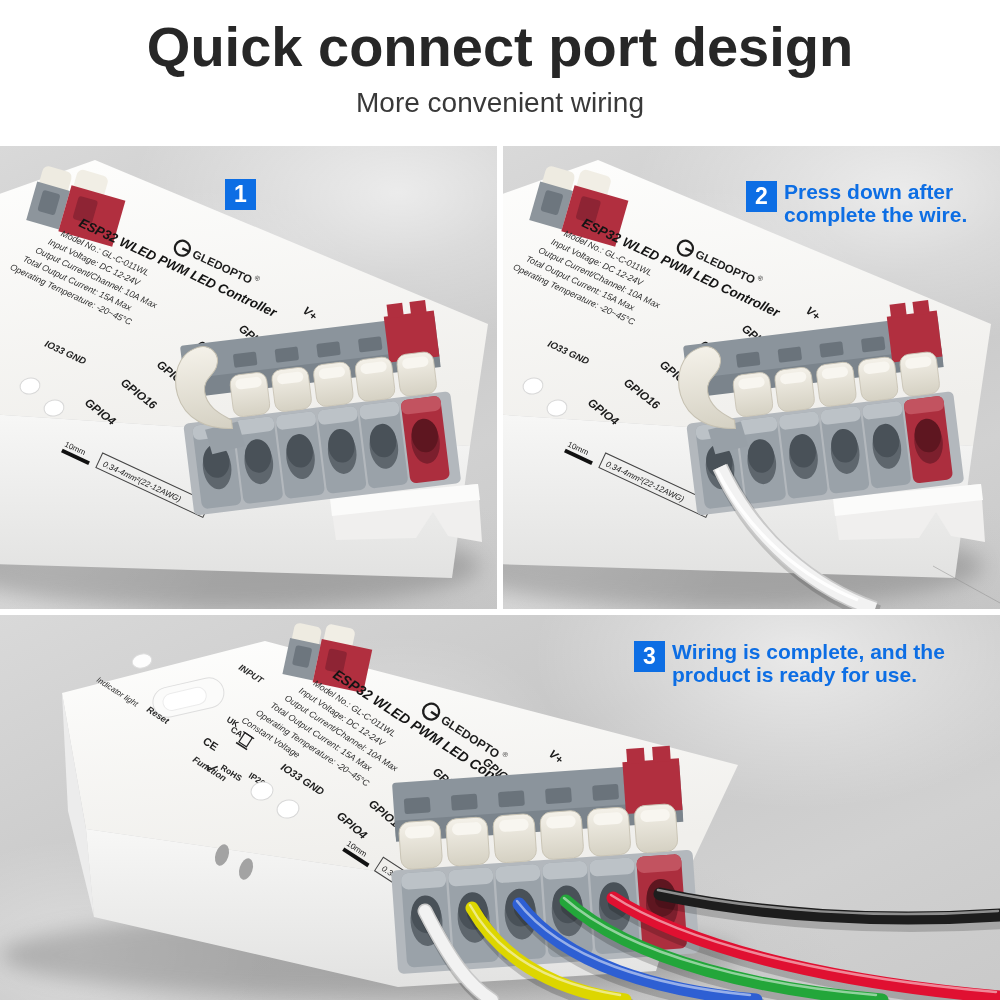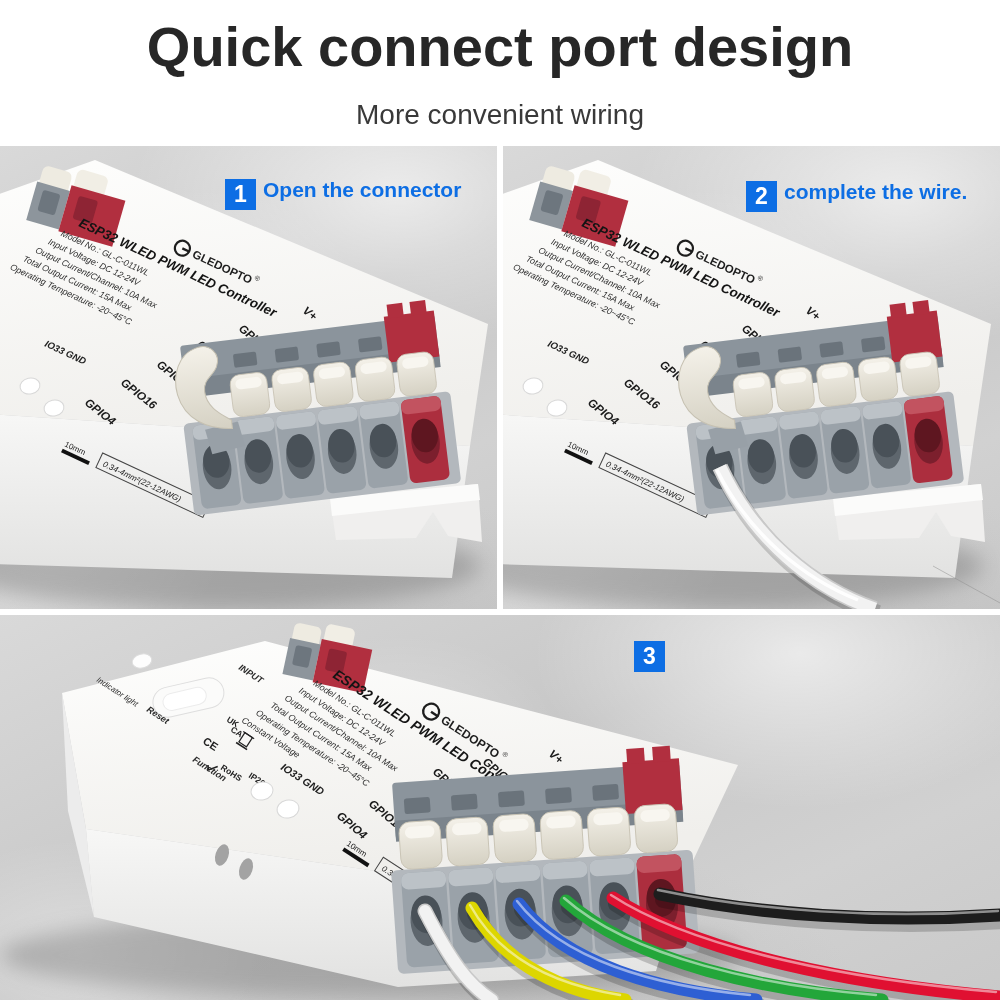--- a/index.html
+++ b/index.html
@@ -5,21 +5,21 @@
   html,body{margin:0;padding:0;}
   body{
     width:1000px;height:1000px;overflow:hidden;background:#ffffff;
     font-family:"Liberation Sans",sans-serif;
   }
   .page{width:1000px;height:1000px;display:flex;flex-direction:column;}
   .header{height:146px;background:#ffffff;text-align:center;}
   .title{
     margin:14px 0 0;font-size:56px;font-weight:bold;color:#272727;letter-spacing:0;
   }
-  .subtitle{margin-top:20px;font-size:28px;color:#393939;}
+  .subtitle{margin-top:8px;font-size:28px;color:#393939;}
   .panels{
     display:grid;grid-template-columns:1fr 1fr;grid-template-rows:463px 385px;
     gap:6px;background:#ffffff;width:1000px;
   }
   .panel{position:relative;overflow:hidden;}
   .panel.p3{grid-column:1 / span 2;}
   .marble{
     background:
       radial-gradient(ellipse 430px 250px at 80% 10%, rgba(255,255,255,.62), rgba(255,255,255,0) 62%),
       radial-gradient(ellipse 300px 190px at 8% 88%, rgba(255,255,255,.38), rgba(255,255,255,0) 60%),
@@ -196,39 +196,39 @@
 
   <div class="panels">
 
     <section class="panel p1 marble">
       <svg class="scene" viewBox="0 0 497 463">
         <use href="#deviceA"></use>
       </svg>
       <div class="step">
         <div class="badge">1</div>
         <div class="steptext">
-          <div>Open the connector</div>
         </div>
       </div>
     </section>
 
     <section class="panel p2 marble">
       <svg class="scene" viewBox="0 0 497 463">
         <use href="#deviceA"></use>
         <g>
           <path d="M 217 321 C 250 392 310 442 372 463" fill="none" stroke="#000000" opacity="0.16" stroke-width="18" transform="translate(3,5)"></path>
           <path d="M 217 321 C 250 392 310 442 372 463" fill="none" stroke="#c9c9c9" stroke-width="16"></path>
           <path d="M 217 321 C 250 392 310 442 372 463" fill="none" stroke="#f2f2f2" stroke-width="12.5"></path>
           <path d="M 214 324 C 246 388 300 432 355 454" fill="none" stroke="#ffffff" stroke-width="3.5" opacity="0.9"></path>
         </g>
         <path d="M 430 420 C 520 470 560 490 600 520" fill="none" stroke="#8e8e8e" stroke-width="1" opacity="0.5"></path>
       </svg>
       <div class="step">
         <div class="badge">2</div>
         <div class="steptext">
+          <div>Press down after</div>
           <div>complete the wire.</div>
         </div>
       </div>
     </section>
 
     <section class="panel p3 marble">
       <svg class="scene" viewBox="0 0 1000 385">
         <ellipse cx="370" cy="340" rx="370" ry="42" fill="#6f6f6f" opacity="0.38" filter="url(#fblur)"></ellipse>
 
         <g>
@@ -328,17 +328,21 @@
             <path d="M 470 290 C 500 344 555 370 620 380"></path>
             <path d="M 517 286 C 562 345 655 371 750 380"></path>
             <path d="M 564 283 C 632 343 765 371 876 380"></path>
             <path d="M 611 280 C 697 336 856 365 996 377"></path>
             <path d="M 658 275 C 758 296 878 304 998 296"></path>
           </g>
         </g>
       </svg>
       <div class="step">
         <div class="badge">3</div>
+        <div class="steptext">
+          <div>Wiring is complete, and the</div>
+          <div>product is ready for use.</div>
+        </div>
       </div>
     </section>
 
   </div>
 </div>
 
 </body></html>

